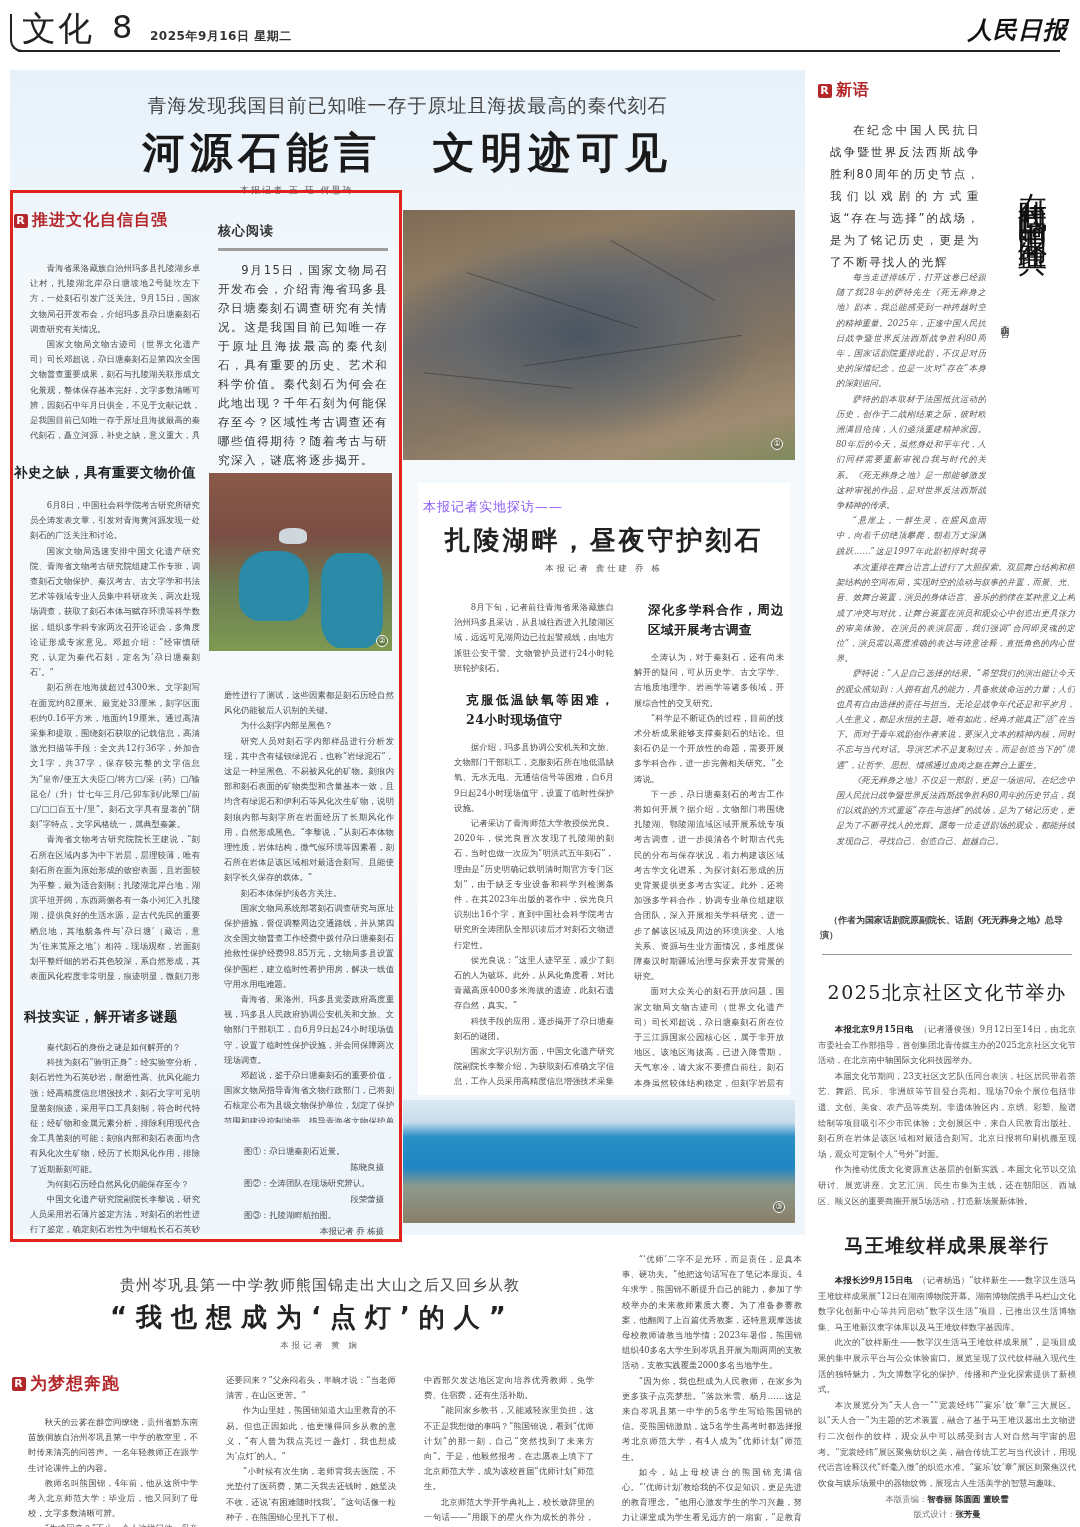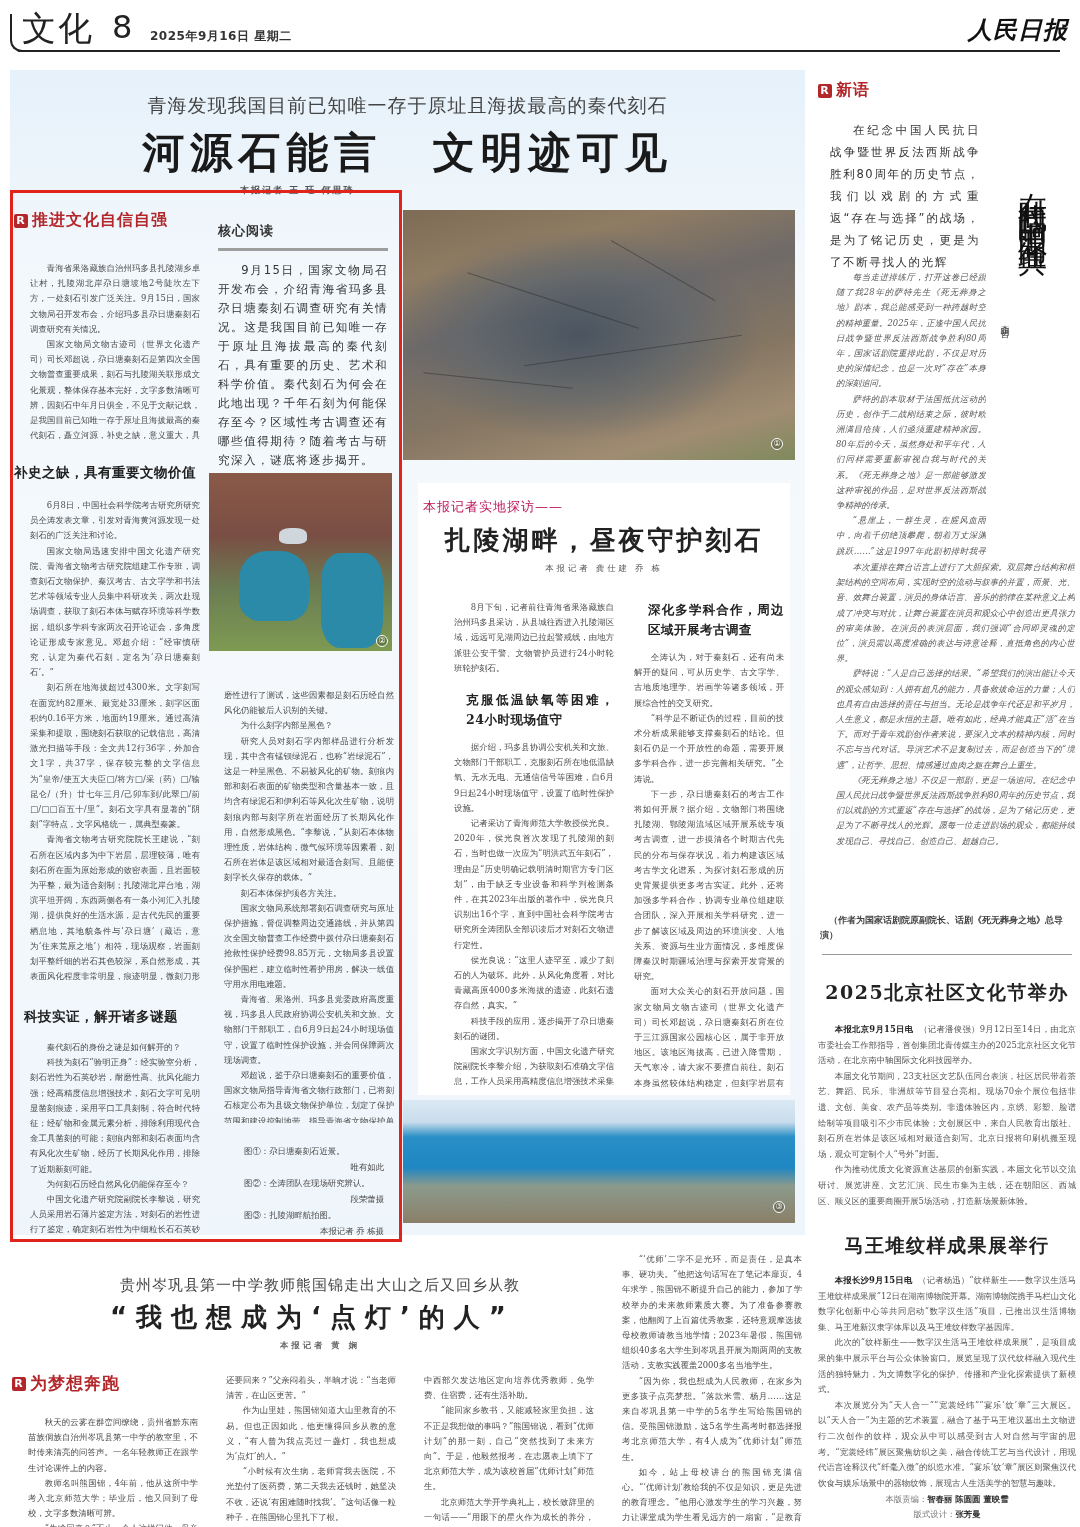--- a/index.html
+++ b/index.html
@@ -1,20 +1,20 @@
 <!DOCTYPE html>
 <html><head>
 <meta charset="utf-8">
 <style>
   * { box-sizing: border-box; margin: 0; padding: 0; }
   html, body { width: 1080px; height: 1527px; background: #ffffff; overflow: hidden; }
   body { font-family: "DejaVu Sans", sans-serif; color: #333; position: relative; }
 
   .abs { position: absolute; }
-  .serif { font-family: "DejaVu Serif", serif; font-weight: bold; }
+  .serif { font-family: "DejaVu Serif", serif; }
 
   
   #masthead { left: 0; top: 0; width: 1080px; height: 58px; }
   #masthead .rule { position: absolute; left: 18px; right: 20px; top: 50px; height: 2px; background: #222; }
   #masthead .bracket { position: absolute; left: 10px; top: 14px; width: 14px; height: 38px; border-left: 2px solid #222; border-bottom: 2px solid #222; border-bottom-left-radius: 12px; }
   #masthead .section { position: absolute; left: 22px; top: 6px; font-size: 34px; color: #222; letter-spacing: 2px; }
   #masthead .pagenum { position: absolute; left: 112px; top: 8px; font-size: 32px; color: #222; }
   #masthead .date { position: absolute; left: 150px; top: 28px; font-size: 12px; color: #333; font-weight: bold; letter-spacing: 0.5px; }
   #masthead .logo { position: absolute; right: 12px; top: 14px; font-family: "DejaVu Serif", serif; font-size: 24px; font-style: italic; font-weight: bold; color: #111; letter-spacing: 1px; }
 
@@ -47,21 +47,21 @@
   #photo1 .crack { position: absolute; background: rgba(40,40,40,0.45); height: 1px; }
   #photo2 { left: 209px; top: 473px; width: 183px; height: 178px; background:
       linear-gradient(180deg, #8a5a48 0%, #7a4e44 35%, #6b7d52 65%, #7e9a52 100%); }
   #photo2 .person { position: absolute; background: #2a8aa8; border-radius: 40% 40% 30% 30%; }
   #photo3 { left: 403px; top: 1100px; width: 392px; height: 123px; background:
       linear-gradient(180deg, #dbe9f3 0%, #c8dcec 18%, #2a8fc6 30%, #1e86c2 55%, #8c9a8c 70%, #8a7f68 100%); }
   .photo-num { position: absolute; width: 12px; height: 12px; border-radius: 50%; border: 1px solid #fff; color: #fff; font-size: 8px; line-height: 10px; text-align: center; background: rgba(0,0,0,0.2); }
 
   
   #sub-article { left: 418px; top: 483px; width: 372px; height: 612px; background: #ffffff; }
-  #sub-article .kicker { position: absolute; left: 5px; top: 15px; font-size: 13px; color: #be185d; letter-spacing: 1px; }
+  #sub-article .kicker { position: absolute; left: 5px; top: 15px; font-size: 13px; color: #8b5cf6; letter-spacing: 1px; }
   #sub-article .headline { position: absolute; left: 0; width: 372px; top: 40px; text-align: center; font-size: 26px; font-weight: bold; color: #222; letter-spacing: 3px; }
   #sub-article .byline { position: absolute; left: 0; width: 372px; top: 80px; text-align: center; font-size: 8.4px; color: #555; letter-spacing: 3px; font-family: Liberation Serif, serif; }
 
   
   #right-col { left: 818px; top: 80px; width: 255px; }
   .quote-box { font-size: 11.5px; line-height: 22px; color: #333; letter-spacing: 1.6px; text-align: justify; }
   .vtitle { position: absolute; writing-mode: vertical-rl; font-size: 29px; line-height: 30px; letter-spacing: 6px; color: #111; }
   .vauthor { position: absolute; writing-mode: vertical-rl; font-family: "DejaVu Serif", serif; font-size: 9px; color: #444; letter-spacing: 2px; }
   .hr { height: 1px; background: #999; }
 
@@ -135,21 +135,21 @@
   <p>为什么刻字内部呈黑色？</p>
   <p>研究人员对刻石字内部样品进行分析发现，其中含有锰钡绿泥石，也称“岩绿泥石”，这是一种呈黑色、不易被风化的矿物。刻痕内部和刻石表面的矿物类型和含量基本一致，且均含有绿泥石和伊利石等风化次生矿物，说明刻痕内部与刻字所在岩面经历了长期风化作用，自然形成黑色。“李黎说，“从刻石本体物理性质，岩体结构，微气候环境等因素看，刻石所在岩体是该区域相对最适合刻写、且能使刻字长久保存的载体。”</p>
   <p>刻石本体保护须各方关注。</p>
   <p>国家文物局系统部署刻石调查研究与原址保护措施，督促调整周边交通路线，并从第四次全国文物普查工作经费中拨付尕日塘秦刻石抢救性保护经费98.85万元，文物局多县设置保护围栏，建立临时性看护用房，解决一线值守用水用电难题。</p>
   <p>青海省、果洛州、玛多县党委政府高度重视，玛多县人民政府协调公安机关和文旅、文物部门干部职工，自6月9日起24小时现场值守，设置了临时性保护设施，并会同保障两次现场调查。</p>
   <p>邓超说，鉴于尕日塘秦刻石的重要价值，国家文物局指导青海省文物行政部门，已将刻石核定公布为县级文物保护单位，划定了保护范围和建设控制地带，指导青海省文物保护单位申报列入第九批全国重点文物保护单位申报遴选中并加以研究和保护，已在扎陵湖北岸实施文物保护单位，在此。接下来，将以第四次全国文物普查成果为基础，围绕扎陵湖、鄂陵湖区域，组织开展区域性考古调查，全面掌握周边文物遗存分布，努力取得更多新成果、新进展。</p>
 </div>
 
 <div class="abs col-text" style="left:228px; top:1143px; width:156px; line-height:16px;">
   <div>图①：尕日塘秦刻石近景。</div>
-  <div style="text-align:right;">唯有如此</div>
+  <div style="text-align:right;">陈晓良摄</div>
   <div>图②：仝涛团队在现场研究辨认。</div>
   <div style="text-align:right;">段荣蕾摄</div>
   <div>图③：扎陵湖畔航拍图。</div>
   <div style="text-align:right;">本报记者  乔  栋摄</div>
 </div>
 
 <div id="photo1" class="abs photo">
   <div class="crack" style="left:60px; top:90px; width:180px; transform:rotate(18deg);"></div>
   <div class="crack" style="left:120px; top:140px; width:220px; transform:rotate(-8deg);"></div>
   <div class="crack" style="left:20px; top:170px; width:150px; transform:rotate(6deg);"></div>

